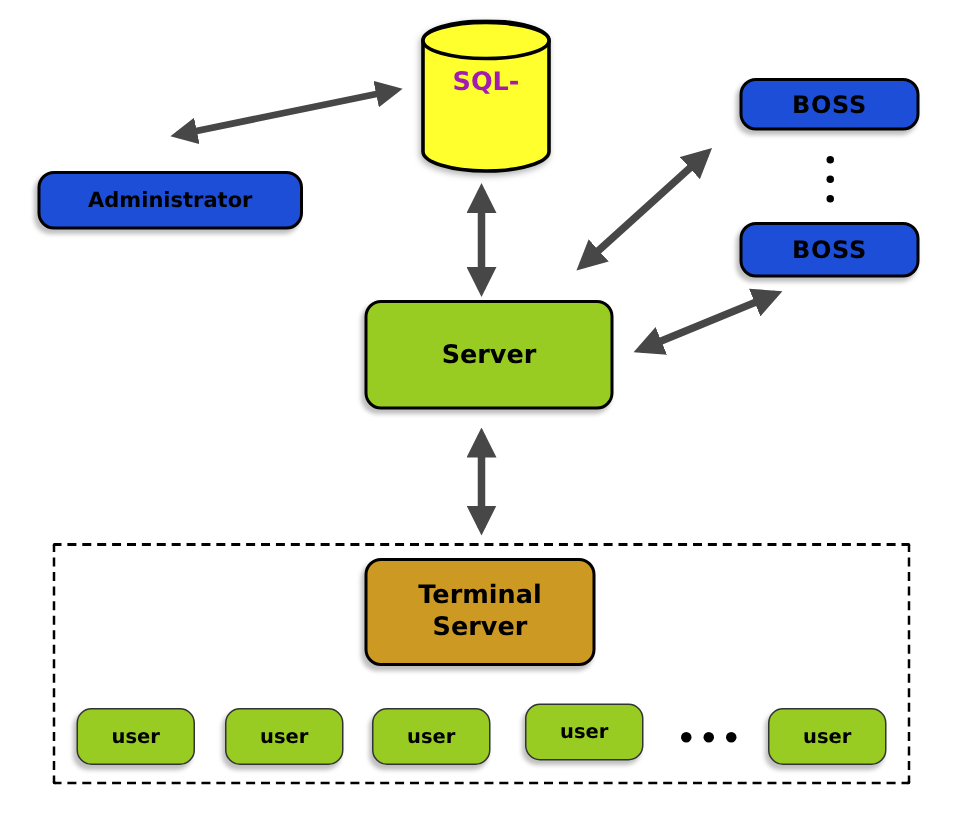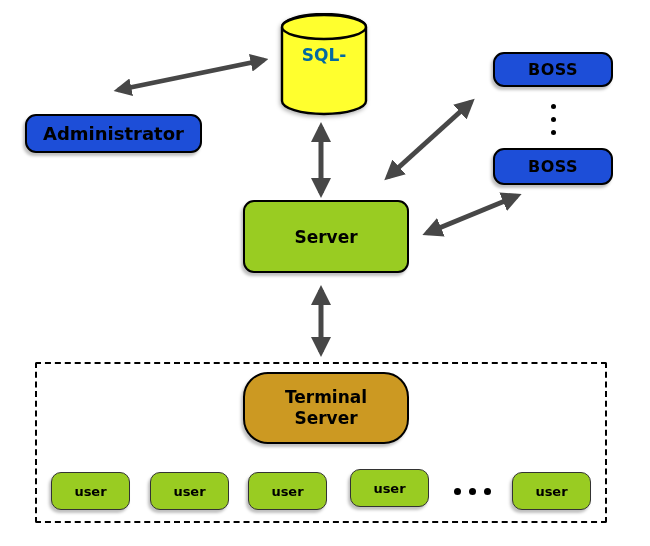--- a/index.html
+++ b/index.html
@@ -11,33 +11,33 @@
 
   .node {
     position:absolute; display:flex; align-items:center; justify-content:center;
     font-weight:bold; color:#000; border:2px solid #000; border-radius:11px;
     box-shadow:-2px 3px 3px rgba(0,0,0,0.25); box-sizing:border-box; text-align:center;
   }
   .green  { background:#1d4ed8; }
   .ygreen { background:#99cc22; }
   .gold   { background:#cc9922; }
 
-  .admin   { left:25px;  top:114px; width:177px; height:39px; font-size:18px; }
+  .admin   { left:25px;  top:114px; width:177px; height:39px; font-size:14px; }
   .boss1   { left:493px; top:52px;  width:120px; height:35px; font-size:16px; letter-spacing:0.5px; }
   .boss2   { left:493px; top:148px; width:120px; height:37px; font-size:16px; letter-spacing:0.5px; }
   .server  { left:243px; top:200px; width:166px; height:73px; font-size:17px; }
-  .terminal{ left:243px; top:372px; width:166px; height:72px; font-size:17px; line-height:1.25;border-radius:25px; }
+  .terminal{ left:243px; top:372px; width:154px; height:72px; font-size:17px; line-height:1.25; }
   .user    { width:79px; height:38px; top:472px; font-size:13px; border-width:1.5px; border-color:#333; border-radius:10px; }
   .u1{left:51px;} .u2{left:150px;} .u3{left:248px;} .u4{left:350px; top:469px;} .u5{left:512px;}
 
   .cylinder { position:absolute; left:280px; top:13px; width:88px; height:104px; }
   .cylinder svg { filter:drop-shadow(-1px 2px 2px rgba(0,0,0,0.3)); }
   .cyl-label {
     position:absolute; left:0; top:32px; width:88px; text-align:center;
-    font-weight:bold; font-size:17px; line-height:1.25; color:#0369a1;
+    font-weight:bold; font-size:17px; line-height:1.25; color:#a21caf;
   }
   .cyl-label span { display:block; }
 
   .dashed-group {
     position:absolute; left:35px; top:362px; width:572px; height:161px;
     border:2px dashed #000; box-sizing:border-box; border-radius:2px;
   }
 
   .vdots { position:absolute; left:551px; top:104px; display:flex; flex-direction:column; gap:8px; }
   .vdots i { width:5px; height:5px; border-radius:50%; background:#000; }

